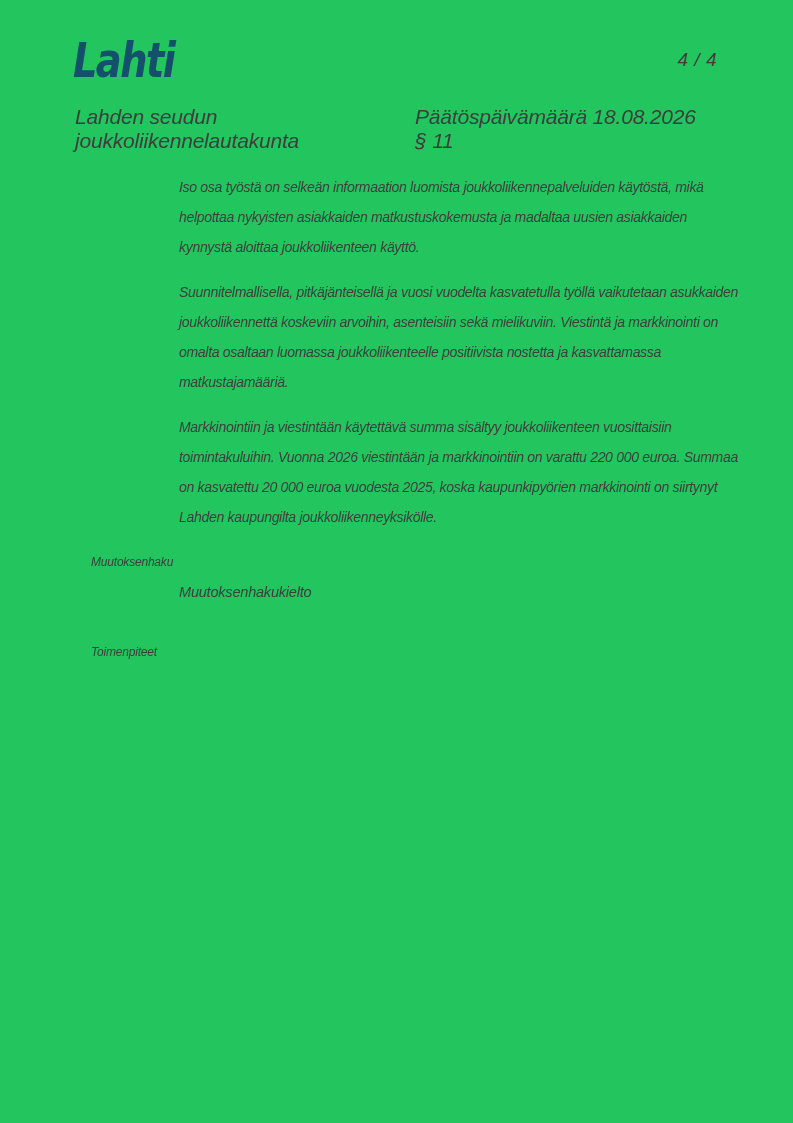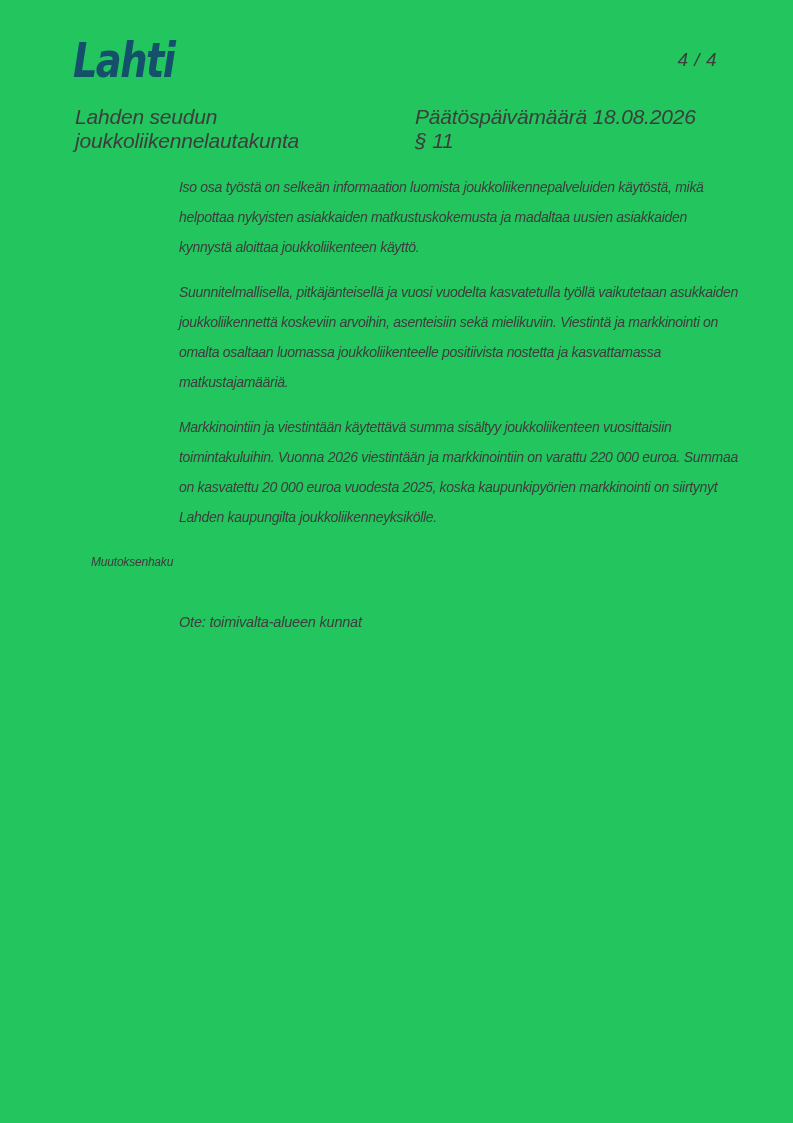--- a/index.html
+++ b/index.html
@@ -97,21 +97,22 @@
   <main>
 
     <p class="body-para">Iso osa työstä on selkeän informaation luomista joukkoliikennepalveluiden käytöstä, mikä helpottaa nykyisten asiakkaiden matkustuskokemusta ja madaltaa uusien asiakkaiden kynnystä aloittaa joukkoliikenteen käyttö.</p>
 
     <p class="body-para">Suunnitelmallisella, pitkäjänteisellä ja vuosi vuodelta kasvatetulla työllä vaikutetaan asukkaiden joukkoliikennettä koskeviin arvoihin, asenteisiin sekä mielikuviin. Viestintä ja markkinointi on omalta osaltaan luomassa joukkoliikenteelle positiivista nostetta ja kasvattamassa matkustajamääriä.</p>
 
     <p class="body-para">Markkinointiin ja viestintään käytettävä summa sisältyy joukkoliikenteen vuosittaisiin toimintakuluihin. Vuonna 2026 viestintään ja markkinointiin on varattu 220 000 euroa. Summaa on kasvatettu 20 000 euroa vuodesta 2025, koska kaupunkipyörien markkinointi on siirtynyt Lahden kaupungilta joukkoliikenneyksikölle.</p>
 
     <section class="doc-section sec-1">
       <h2>Muutoksenhaku</h2>
+      <p class="section-content">Muutoksenhakukielto</p>
     </section>
 
     <section class="doc-section sec-2">
-      <p class="section-content">Ote: toimivalta-alueen kunnat</p>
+      <h2>Toimenpiteet</h2>
     </section>
 
   </main>
 
 </div>
 
 </body></html>

